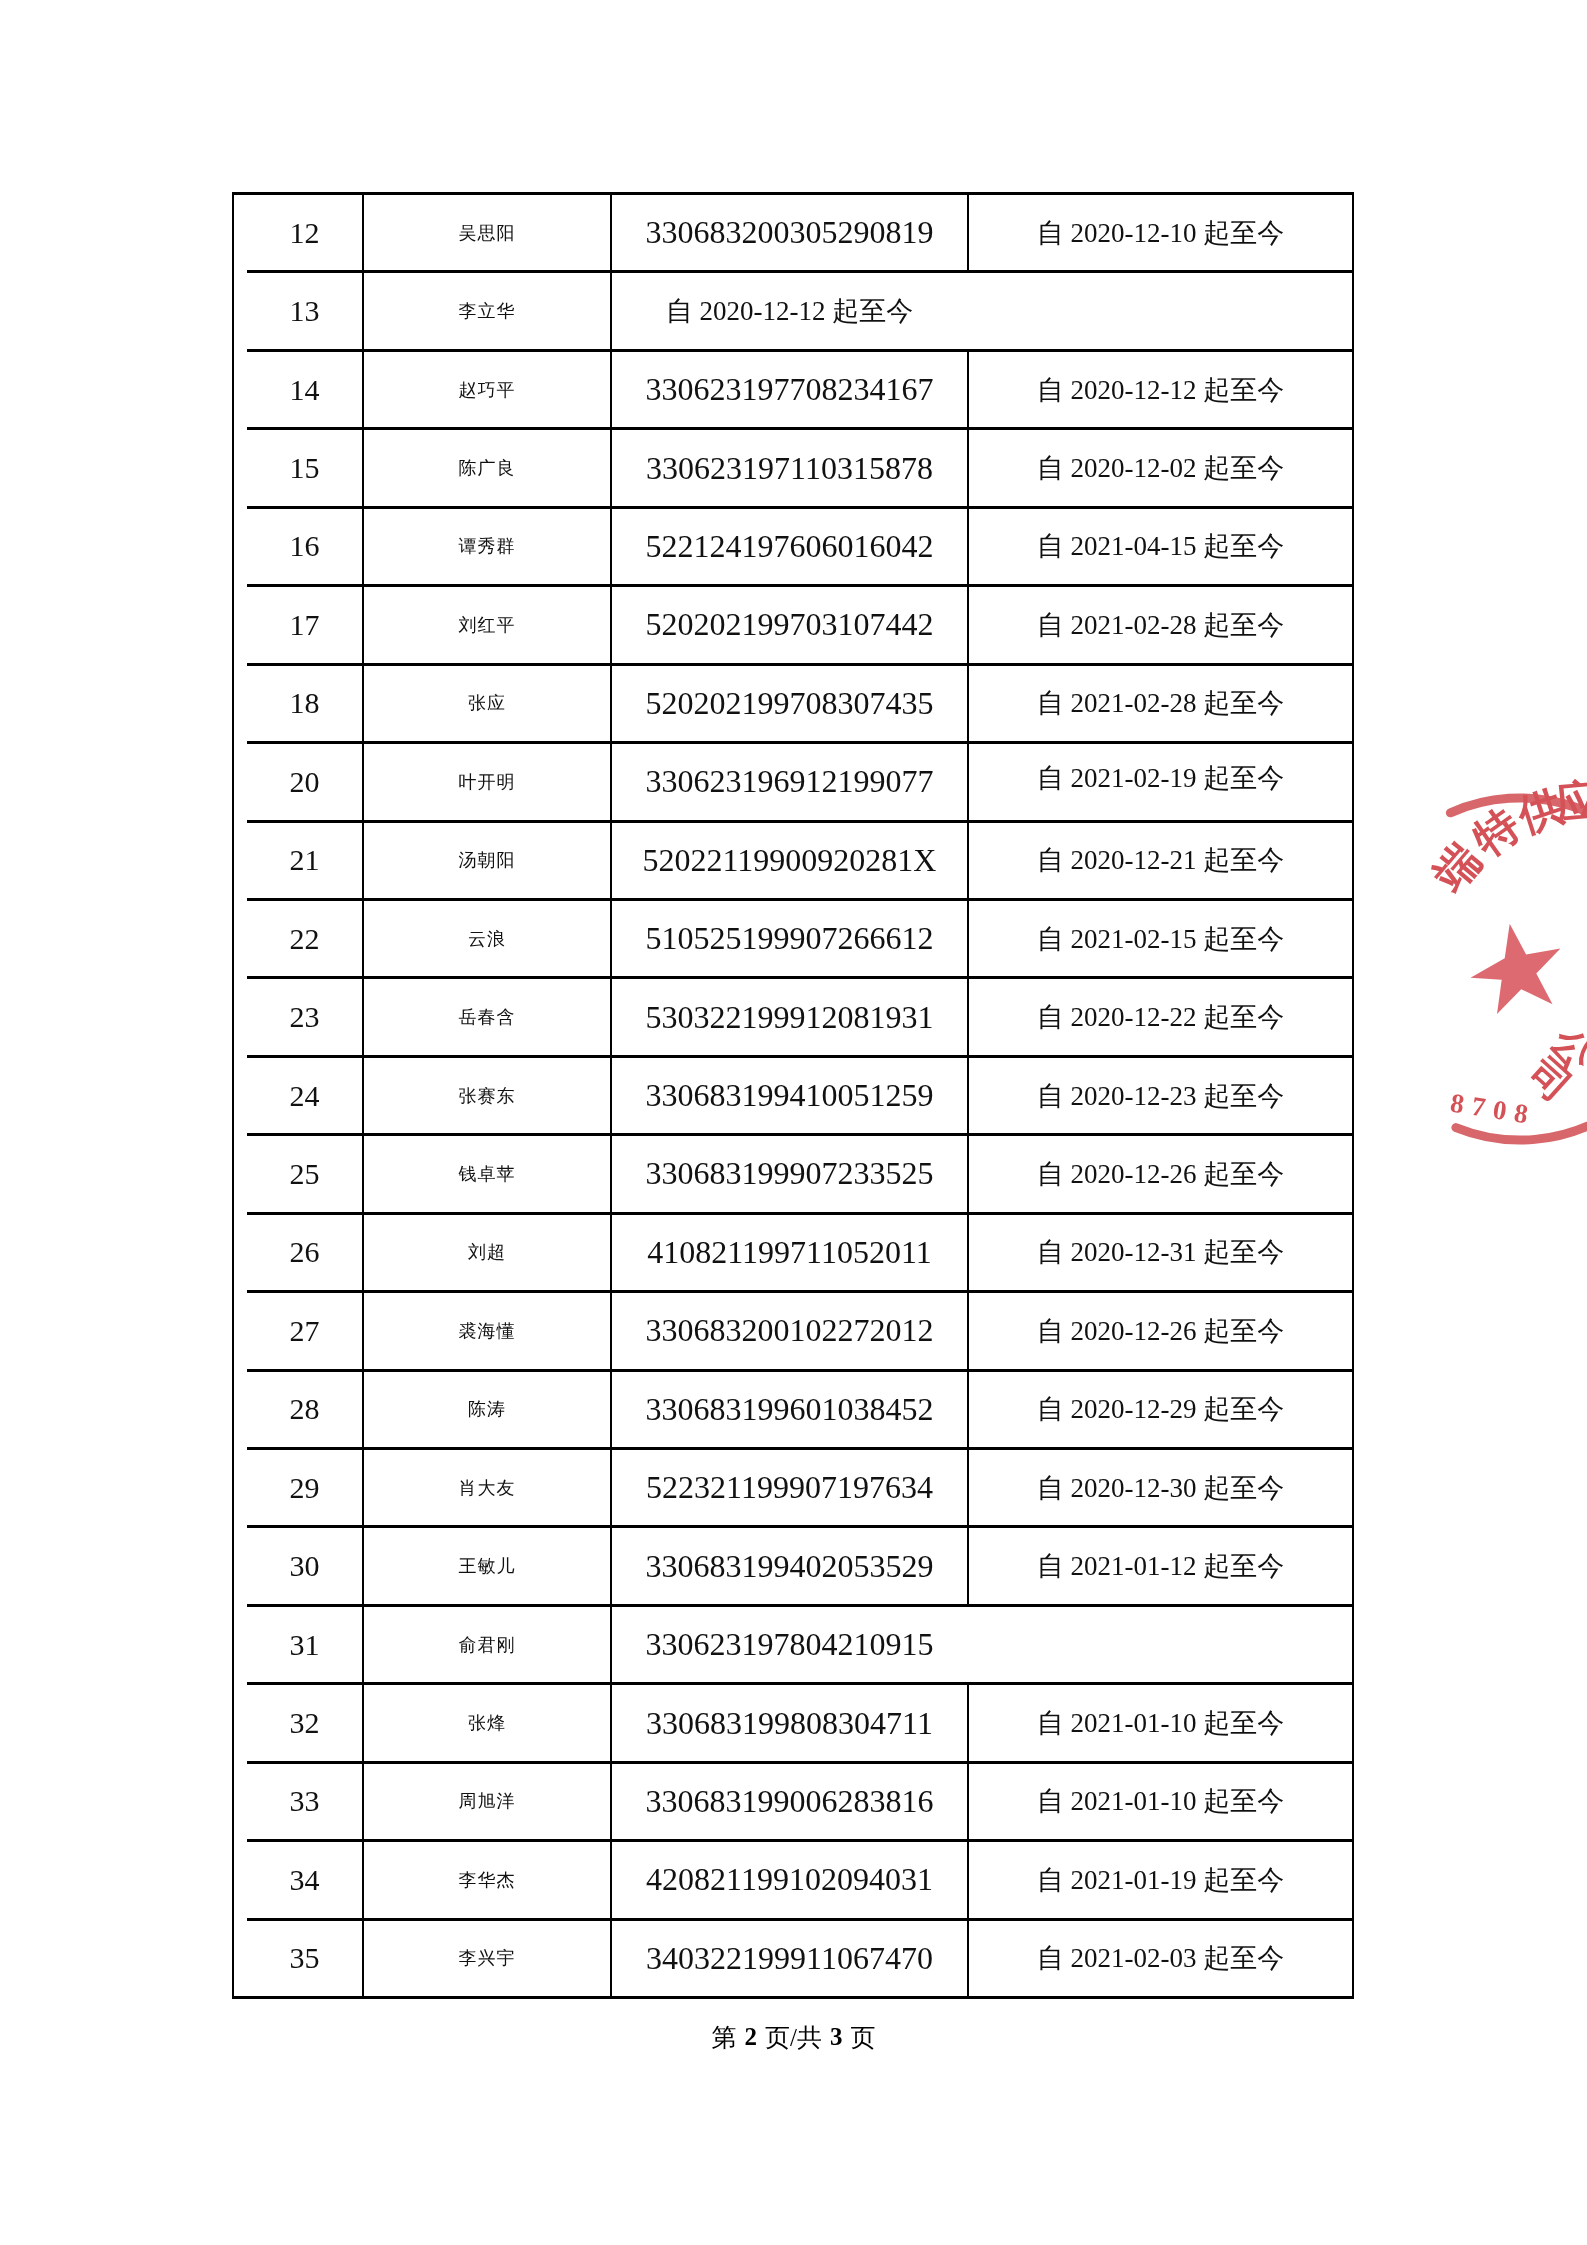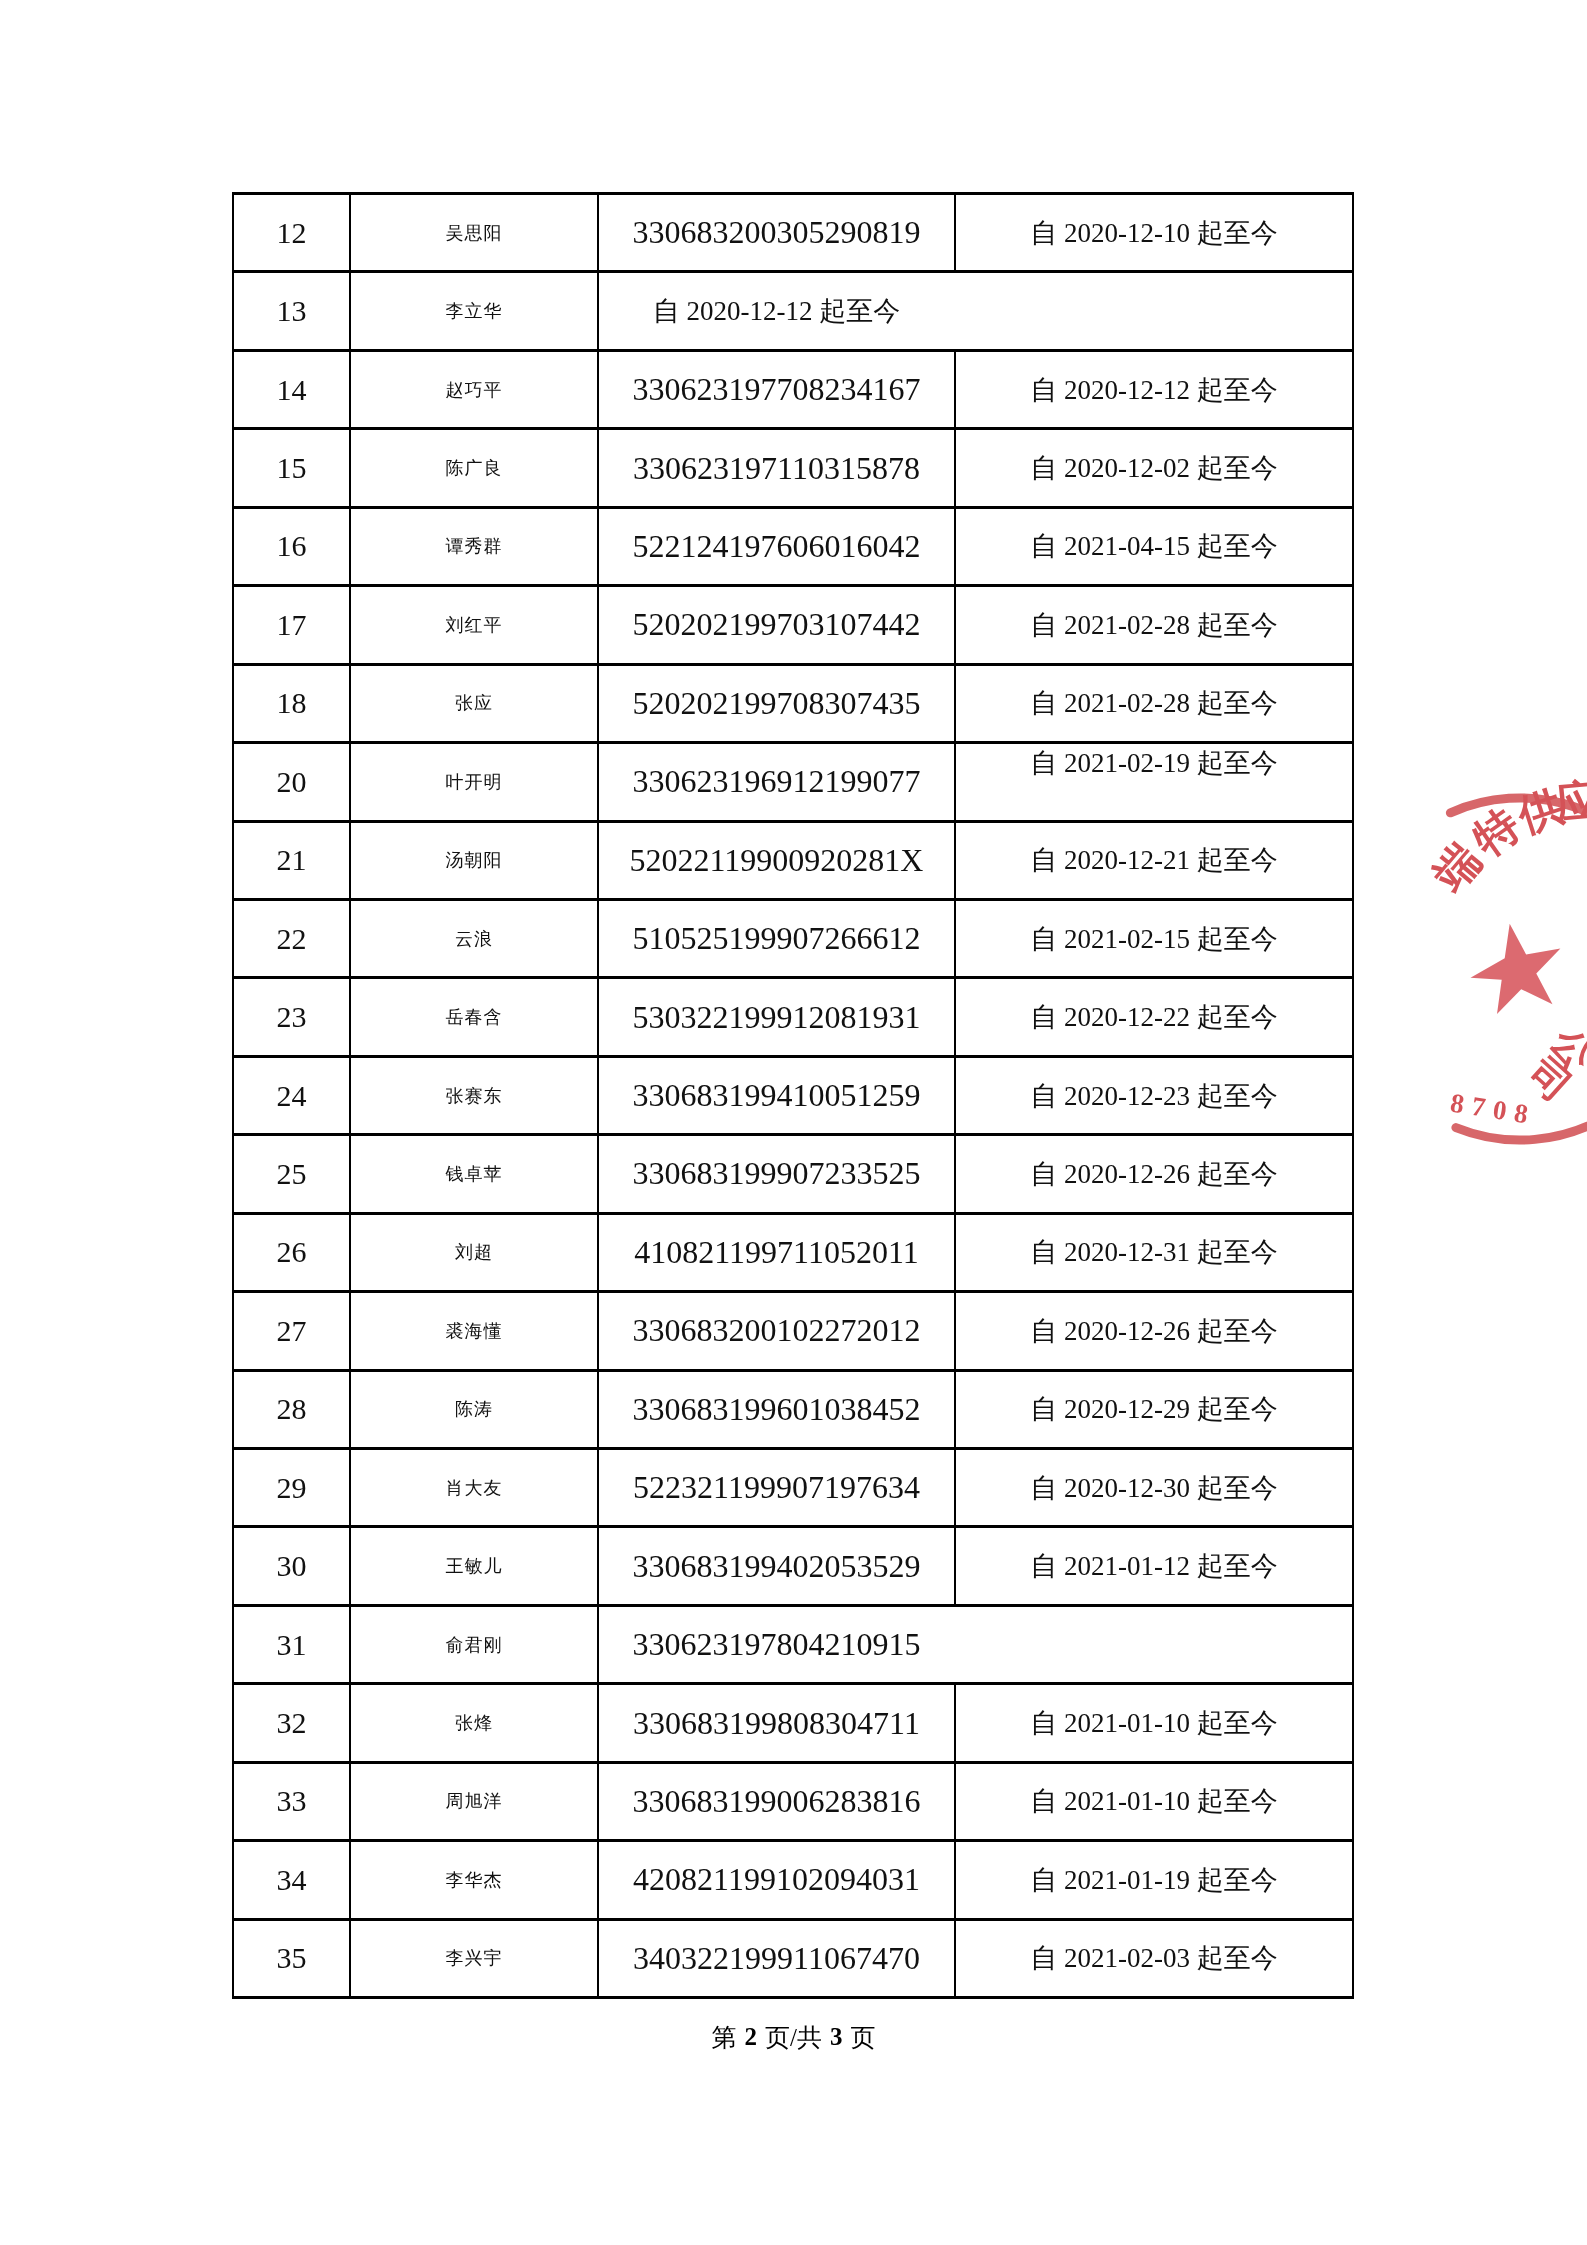--- a/index.html
+++ b/index.html
@@ -20,35 +20,36 @@
     border:2px solid #000;
     border-top-width:3px;border-bottom-width:3px;
     display:flex;flex-direction:column;
   }
   .t-row{
     flex:1 1 0;
     display:grid;
     grid-template-columns:115px 248px 357px 1fr;
     box-sizing:border-box;
     border-top:3px solid #000;
+    margin-left:13px;
   }
   .t-row:first-child{border-top:none;}
   .t-cell{
     display:flex;align-items:center;justify-content:center;
     box-sizing:border-box;
     border-left:2px solid #000;
     overflow:hidden;
     white-space:nowrap;
   }
   .t-cell:first-child{border-left:none;}
   .c-no{font-size:30px;}
   .c-name{font-size:18px;letter-spacing:1px;}
   .c-id{font-size:32px;}
   .c-period{font-size:27px;}
-  .c-period.raised{align-items:flex-start;padding-top:1px;}
+  .c-period.raised{align-items:flex-start;padding-top:16px;}
   
   .footer{
     position:absolute;left:0;top:2016px;width:1587px;height:42px;
     display:flex;align-items:center;justify-content:center;
     font-size:25px;color:#000;
   }
   .footer span{display:inline-block;}
   .footer .num{font-weight:bold;margin:0 8px;}
   
   .stamp{

